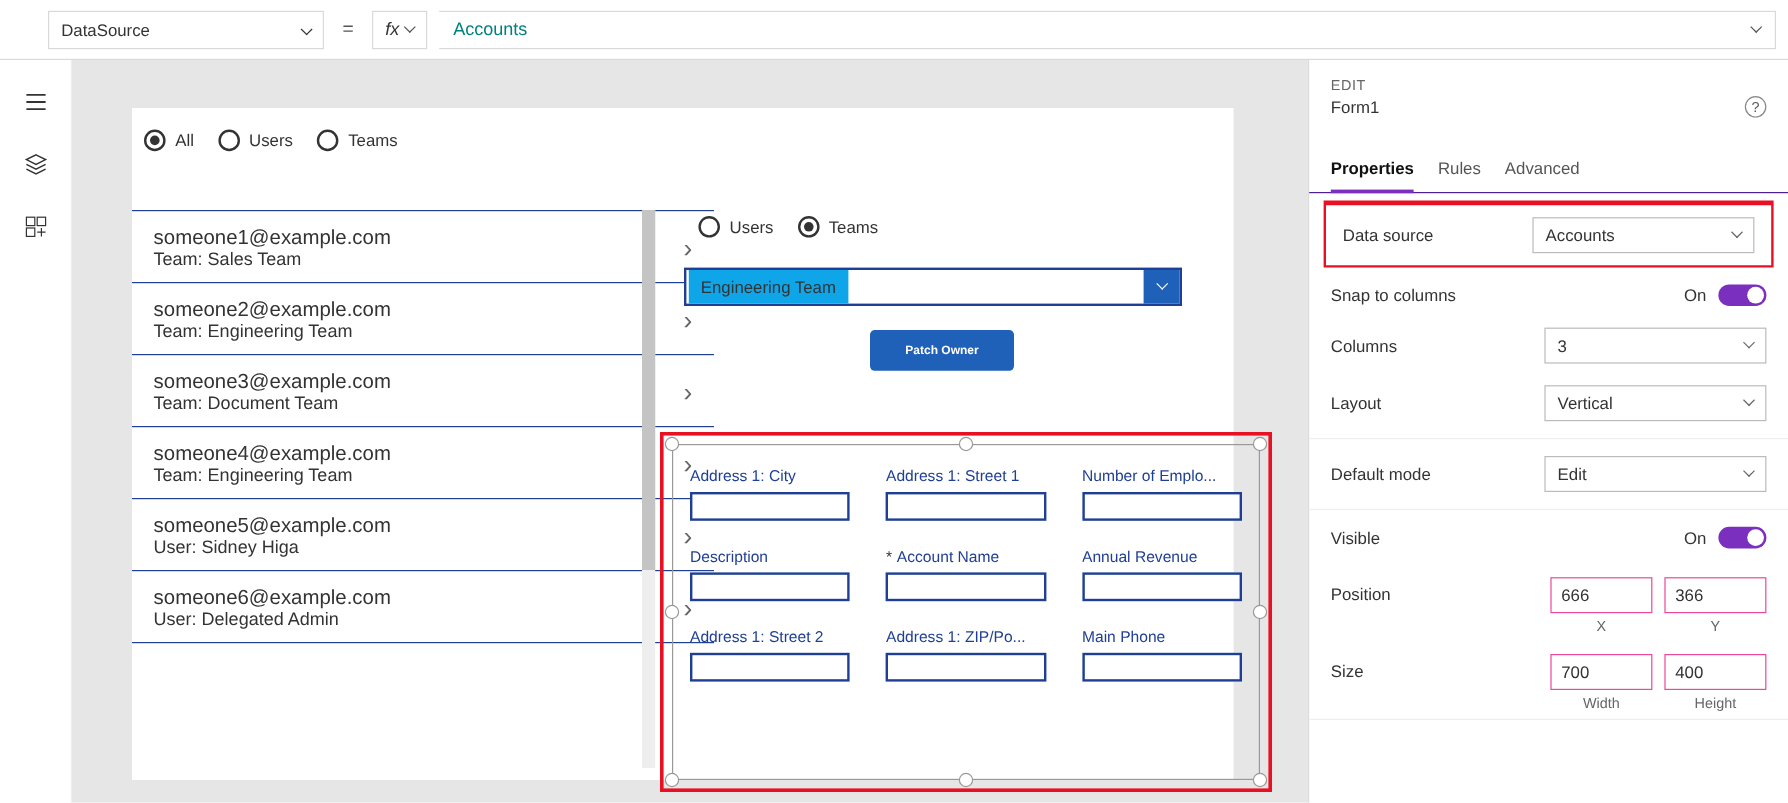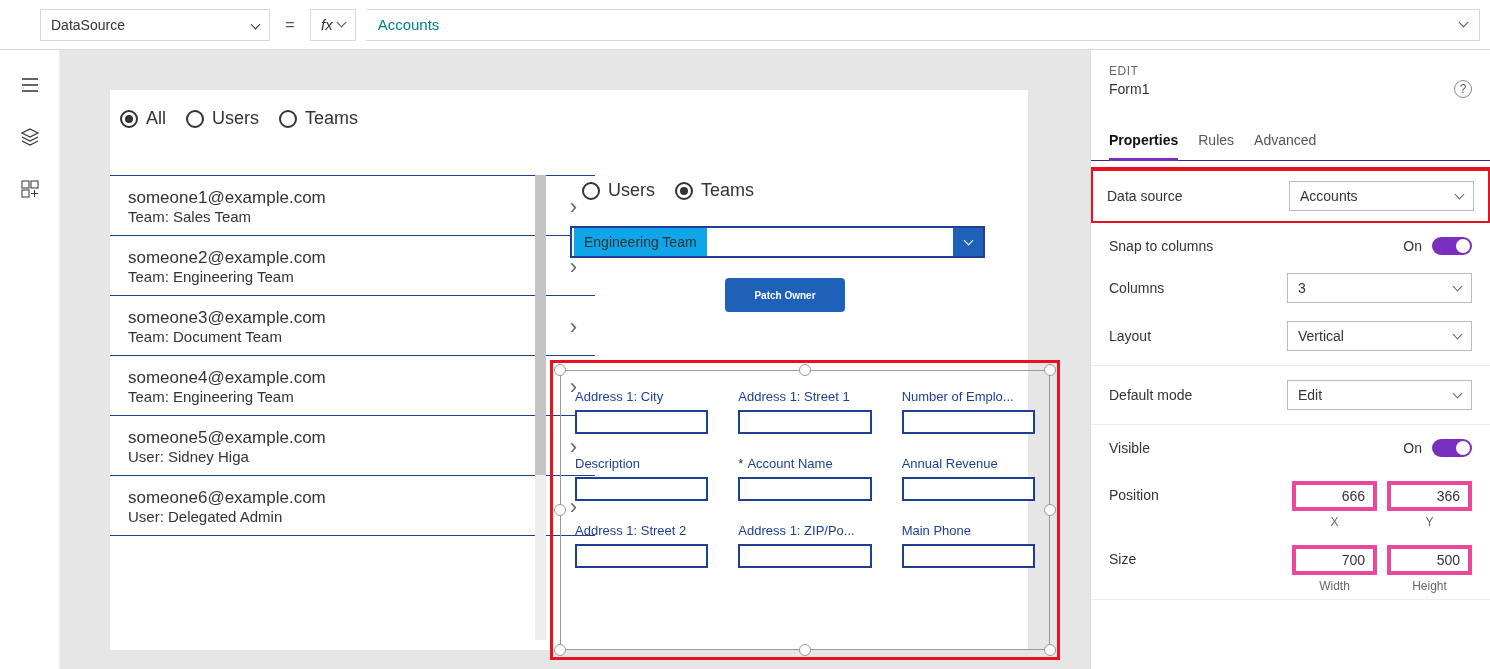--- a/index.html
+++ b/index.html
@@ -11,21 +11,21 @@
   .fx-box .chev { font-style:normal; font-size:10px; color:#555;}
   .formula-input { flex:1; display:flex; align-items:center; justify-content:space-between; height:32px; border:1px solid #d9d9d9; border-left:none; padding:0 12px; font-size:15px; color:#008080; background:#fff;}
   .formula-input .chev { font-size:10px; color:#555; }
   .main { display:flex; height:619px; }
   .left-rail { width:60px; background:#fff; display:flex; flex-direction:column; align-items:center; padding-top:25px; gap:32px; border-right:1px solid #efefef;}
   .left-rail .ico { width:20px; height:20px; color:#333; }
   .canvas-wrap { flex:1; background:#e6e6e6; position:relative; overflow:hidden; }
   .canvas { position:absolute; left:50px; top:40px; width:918px; height:560px; background:#fff; }
   
   .radio-row { position:absolute; left:10px; top:18px; display:flex; gap:20px; align-items:center; }
-  .radio { display:flex; align-items:center; gap:8px; font-size:18px; }
+  .radio { display:flex; align-items:center; gap:8px; font-size:14px; }
   .rb { width:18px; height:18px; border:2px solid #333; border-radius:50%; display:flex; align-items:center; justify-content:center; }
   .rb.sel::after { content:""; width:8px; height:8px; background:#333; border-radius:50%; }
   
   .gallery { position:absolute; left:0; top:85px; width:485px; height:470px; }
   .gitem { border-bottom:1px solid #1f3f94; padding:12px 18px 10px; display:flex; justify-content:space-between; align-items:center; }
   .gitem:first-child { border-top:1px solid #1f3f94; }
   .gtxt .eml { font-size:17px; color:#333; }
   .gtxt .team { font-size:15px; color:#333; }
   .chevr { font-size:22px; color:#666; }
   .scrollbar { position:absolute; left:425px; top:85px; width:11px; height:465px; background:#eee; }
@@ -51,33 +51,33 @@
   
   .rpanel { width:400px; border-left:1px solid #ddd; background:#fff; display:flex; flex-direction:column; font-size:14px; }
   .rp-hdr { padding:14px 18px 0; }
   .rp-edit { font-size:12px; color:#666; letter-spacing:0.5px;}
   .rp-title-row { display:flex; justify-content:space-between; align-items:center; margin-top:2px;}
   .rp-title { font-size:14px; }
   .help { width:18px;height:18px;border:1px solid #888;border-radius:50%;display:flex;align-items:center;justify-content:center;font-size:12px;color:#555;}
   .tabs { display:flex; gap:20px; margin-top:28px; border-bottom:1px solid #4c1d95; padding:0 18px; }
   .tab { padding:6px 0 10px; font-size:14px; color:#555; }
   .tab.active { color:#111; border-bottom:3px solid #7b2fbf; font-weight:600; margin-bottom:-1px;}
-  .sec { border-top:4px solid #e81123; border-left:2px solid #e81123; border-right:2px solid #e81123; border-bottom:2px solid #e81123; margin:6px 0 0; padding:10px 14px; display:flex; justify-content:space-between; align-items:center;}
+  .sec { border-top:4px solid #e81123; border-left:2px solid #e81123; border-right:2px solid #e81123; border-bottom:2px solid #e81123; margin:6px 12px 0; padding:10px 14px; display:flex; justify-content:space-between; align-items:center;}
   .plain-row { padding:14px 18px; display:flex; justify-content:space-between; align-items:center; border-bottom:1px solid #eee;}
   .ddl2 { width:185px; height:30px; border:1px solid #bbb; display:flex; align-items:center; justify-content:space-between; padding:0 10px; background:#fff;}
   .ddl2 .chev{font-size:10px;color:#666;}
   .link { color:#7b2fbf; }
   .toggle { width:40px; height:18px; background:#7b2fbf; border-radius:10px; position:relative;}
   .toggle::after{content:"";position:absolute;right:2px;top:2px;width:14px;height:14px;background:#fff;border-radius:50%;}
   .onlabel { margin-right:10px; color:#333;}
   .toggle-wrap{display:flex;align-items:center;}
   .pos-row { padding:10px 18px 0; display:flex; justify-content:space-between; align-items:flex-start; border-bottom:1px solid #eee;}
   .pos-inputs { display:flex; gap:10px;}
   .pos-col { display:flex; flex-direction:column; align-items:center; gap:4px;}
-  .num-in { width:85px; height:30px; border:4px solid #ec4899; padding:0 8px; display:flex; align-items:center;justify-content:flex-end;}
+  .num-in { width:85px; height:30px; border:1px solid #ec4899; padding:0 8px; display:flex; align-items:center;}
   .pos-col .sub { font-size:12px; color:#666; padding-bottom:6px;}
   .chev-icon::before{content:"";display:inline-block;width:6px;height:6px;border-right:1.5px solid currentColor;border-bottom:1.5px solid currentColor;transform:rotate(45deg);margin-bottom:2px;}
   svg{display:block;}
 </style>
 </head>
 <body>
 
 <div class="top-bar">
   <div class="prop-select">
     <span>DataSource</span>
@@ -357,20 +357,20 @@
       <span style="padding-top:6px">Size</span>
       <div class="pos-inputs">
         <div class="pos-col">
             <div class="num-in">
               <span>700</span>
             </div>
             <span class="sub">Width</span>
           </div>
         <div class="pos-col">
             <div class="num-in">
-              <span>500</span>
+              <span>400</span>
             </div>
             <span class="sub">Height</span>
           </div>
       </div>
     </div>
   </div>
 </div>
 
 </body></html>

